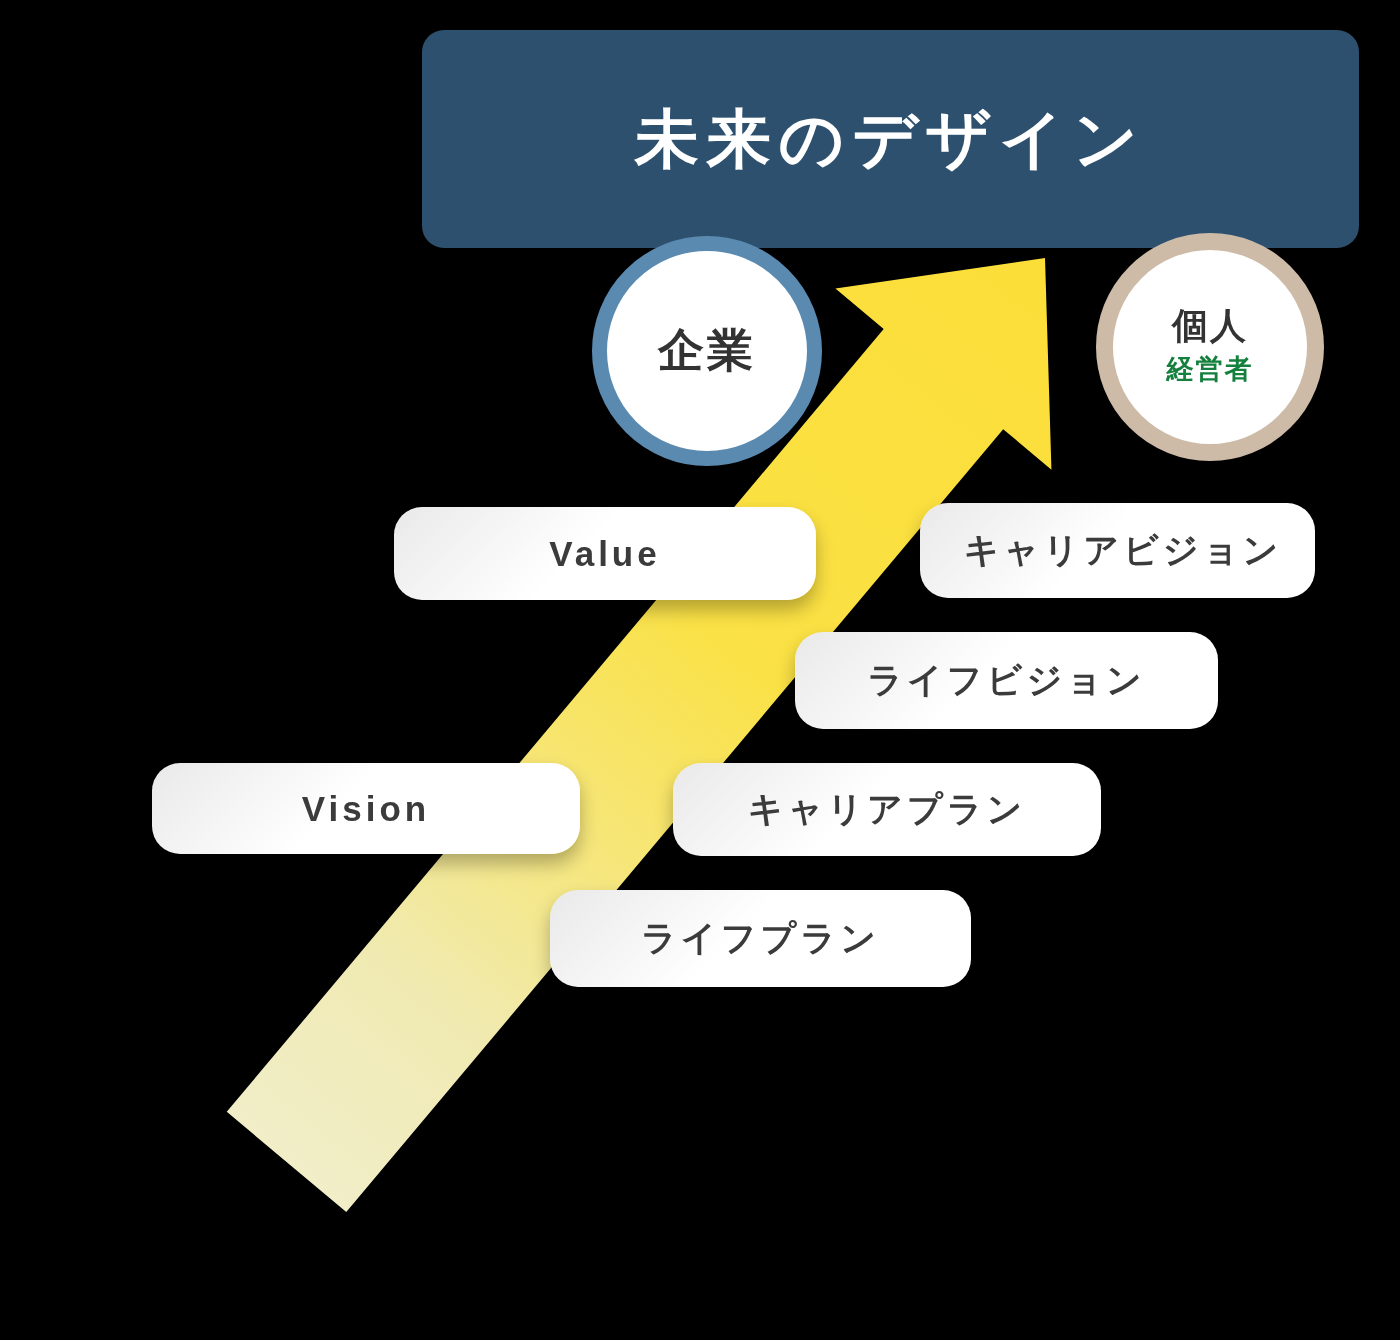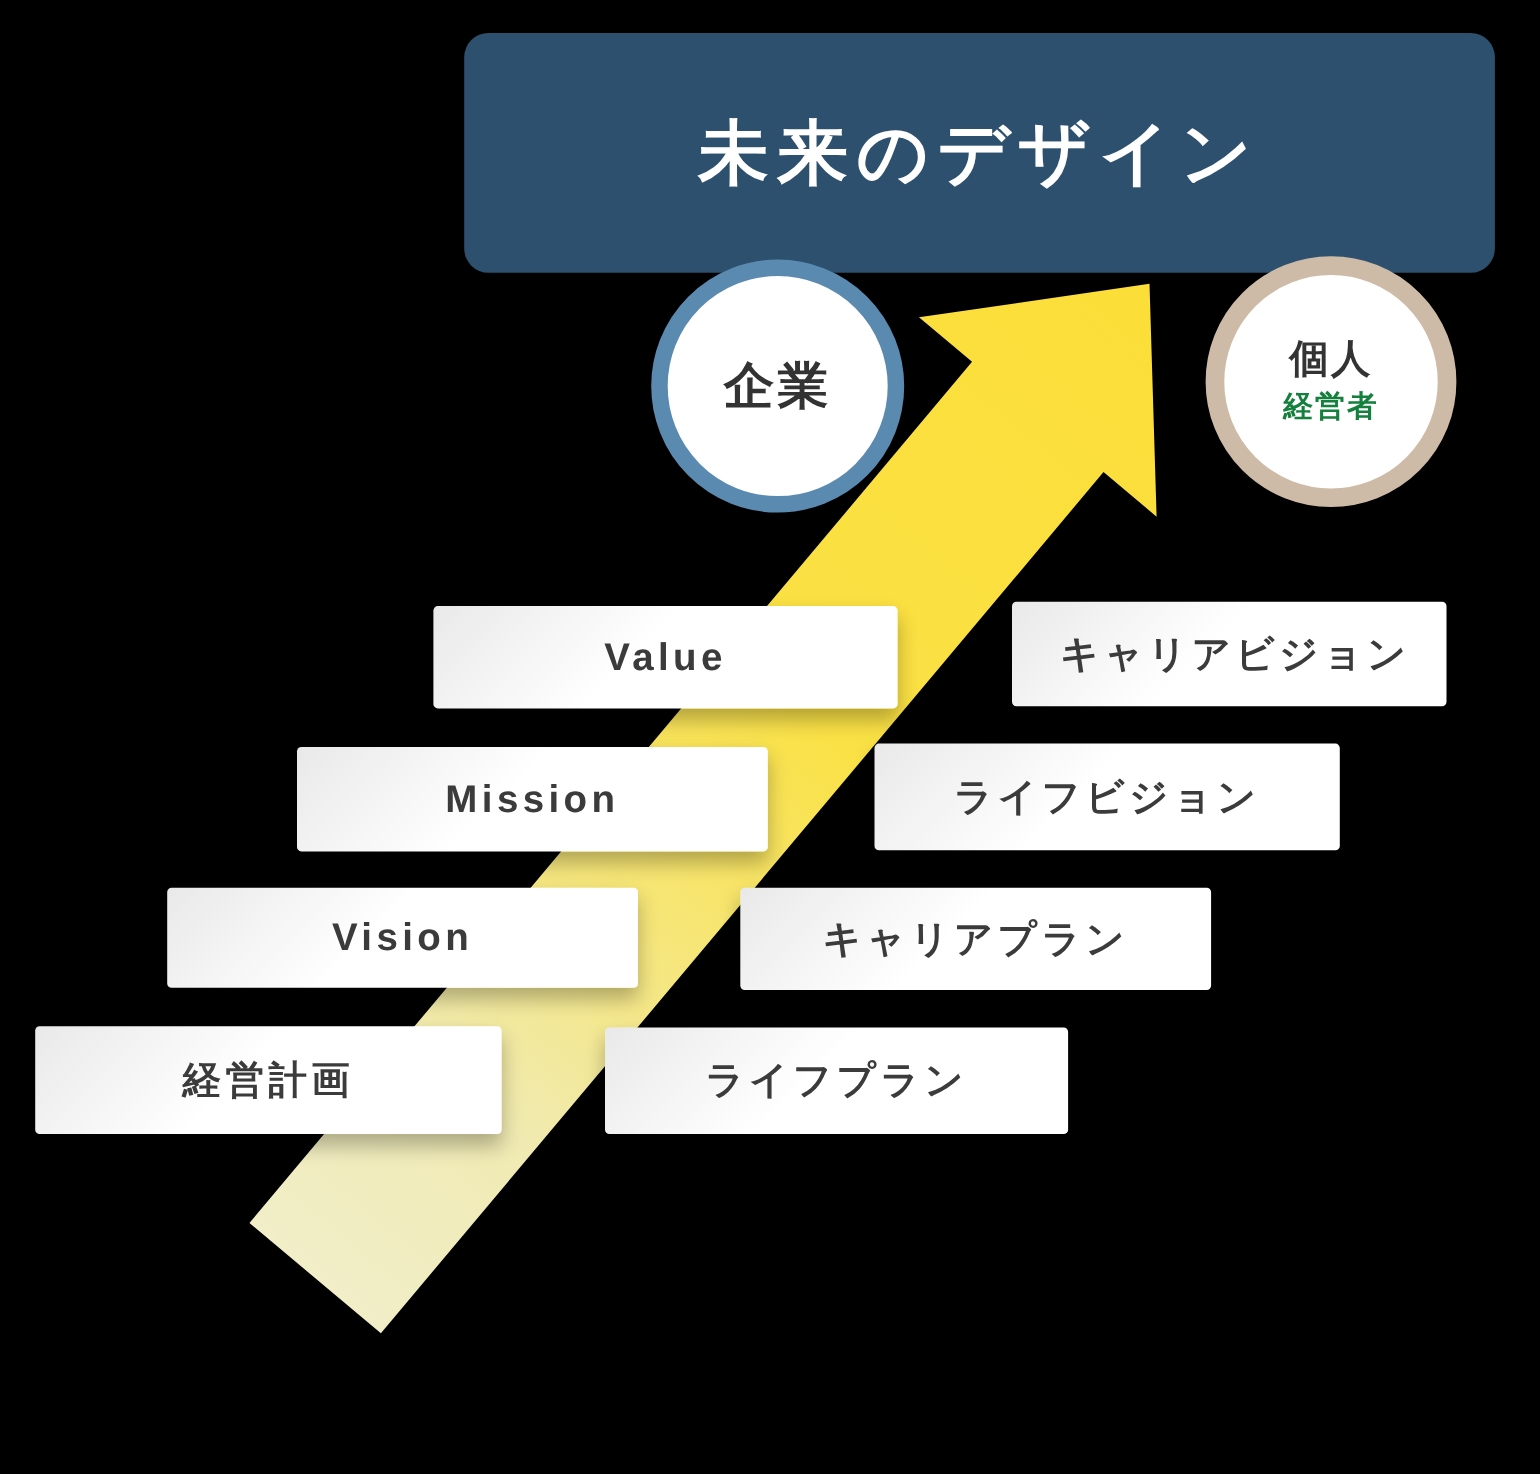--- a/index.html
+++ b/index.html
@@ -27,30 +27,29 @@
     justify-content: center;
     color: #ffffff;
     font-weight: bold;
   }
   .banner.top    { left: 422px; top: 30px;   width: 937px; height: 218px; font-size: 64px; letter-spacing: 8px; }
   .banner.bottom { left: 37px;  top: 1047px; width: 950px; height: 177px; font-size: 60px; letter-spacing: 8px; }
   .step-box {
     position: absolute;
     z-index: 2;
     background: linear-gradient(135deg, #e9e9e9 0%, #ffffff 45%);
-    border-radius: 4px;
+    border-radius: 28px;
     box-shadow: 0 10px 18px rgba(0,0,0,0.28);
     display: flex;
     align-items: center;
     justify-content: center;
     color: #3b3b3b;
     font-weight: bold;
     font-size: 35px;
     letter-spacing: 4px;
-    margin-top: 44px;
   }
   .circle {
     position: absolute;
     z-index: 3;
     background: #ffffff;
     border-radius: 50%;
     display: flex;
     flex-direction: column;
     align-items: center;
     justify-content: center;
@@ -112,28 +111,22 @@
   </div>
 
   <div class="circle individual">
     <span class="main">個人</span>
     <span class="sub">経営者</span>
   </div>
 
   <div class="step-box box-value">
     <span>Value</span>
   </div>
-  <div class="step-box box-mission">
-    <span>Mission</span>
-  </div>
   <div class="step-box box-vision">
     <span>Vision</span>
-  </div>
-  <div class="step-box box-keiei">
-    <span>経営計画</span>
   </div>
 
   <div class="step-box box-career-vision">
     <span>キャリアビジョン</span>
   </div>
   <div class="step-box box-life-vision">
     <span>ライフビジョン</span>
   </div>
   <div class="step-box box-life-plan">
     <span>ライフプラン</span>

